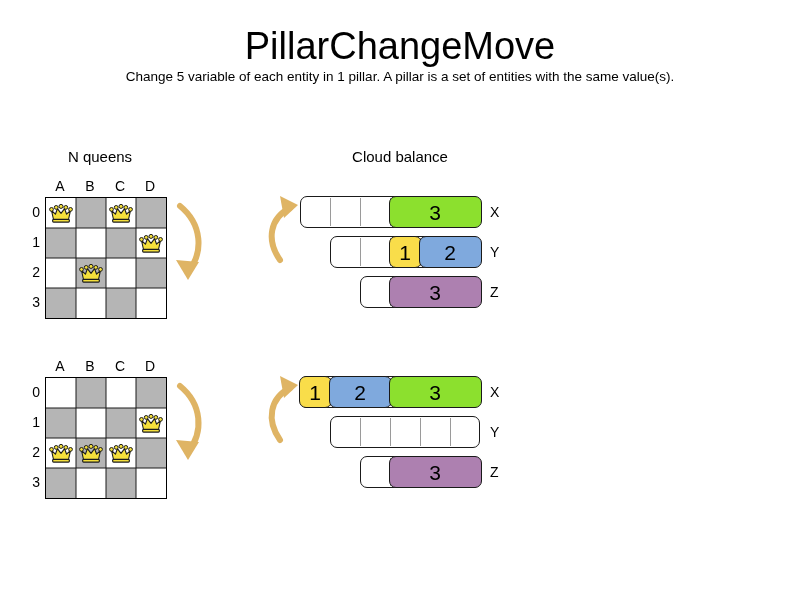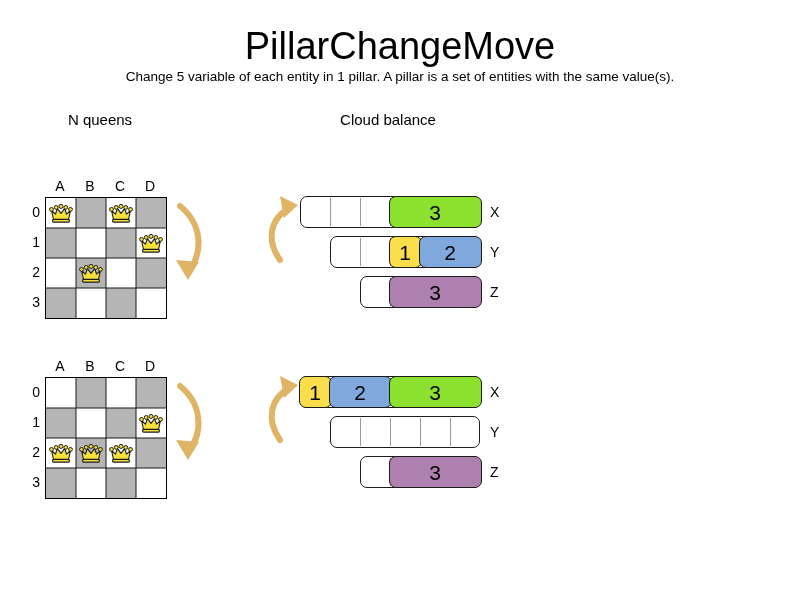--- a/index.html
+++ b/index.html
@@ -30,23 +30,24 @@
     font-size: 13.5px;
     line-height: 18px;
   }
 
   
   .section-heading {
     font-size: 15px;
     line-height: 20px;
     text-align: center;
     white-space: nowrap;
+    margin-top: 37px;
   }
   #heading-nqueens { left: 40px; top: 110px; width: 120px; }
-  #heading-cloud   { left: 328px; top: 110px; width: 120px; }
+  #heading-cloud   { left: 340px; top: 110px; width: 120px; }
 
   
   .board-wrap { width: 180px; height: 150px; }
   .board {
     position: absolute;
     left: 25px; top: 19px;
     width: 120px; height: 120px;
     border: 1.5px solid #000;
     box-sizing: content-box;
   }

